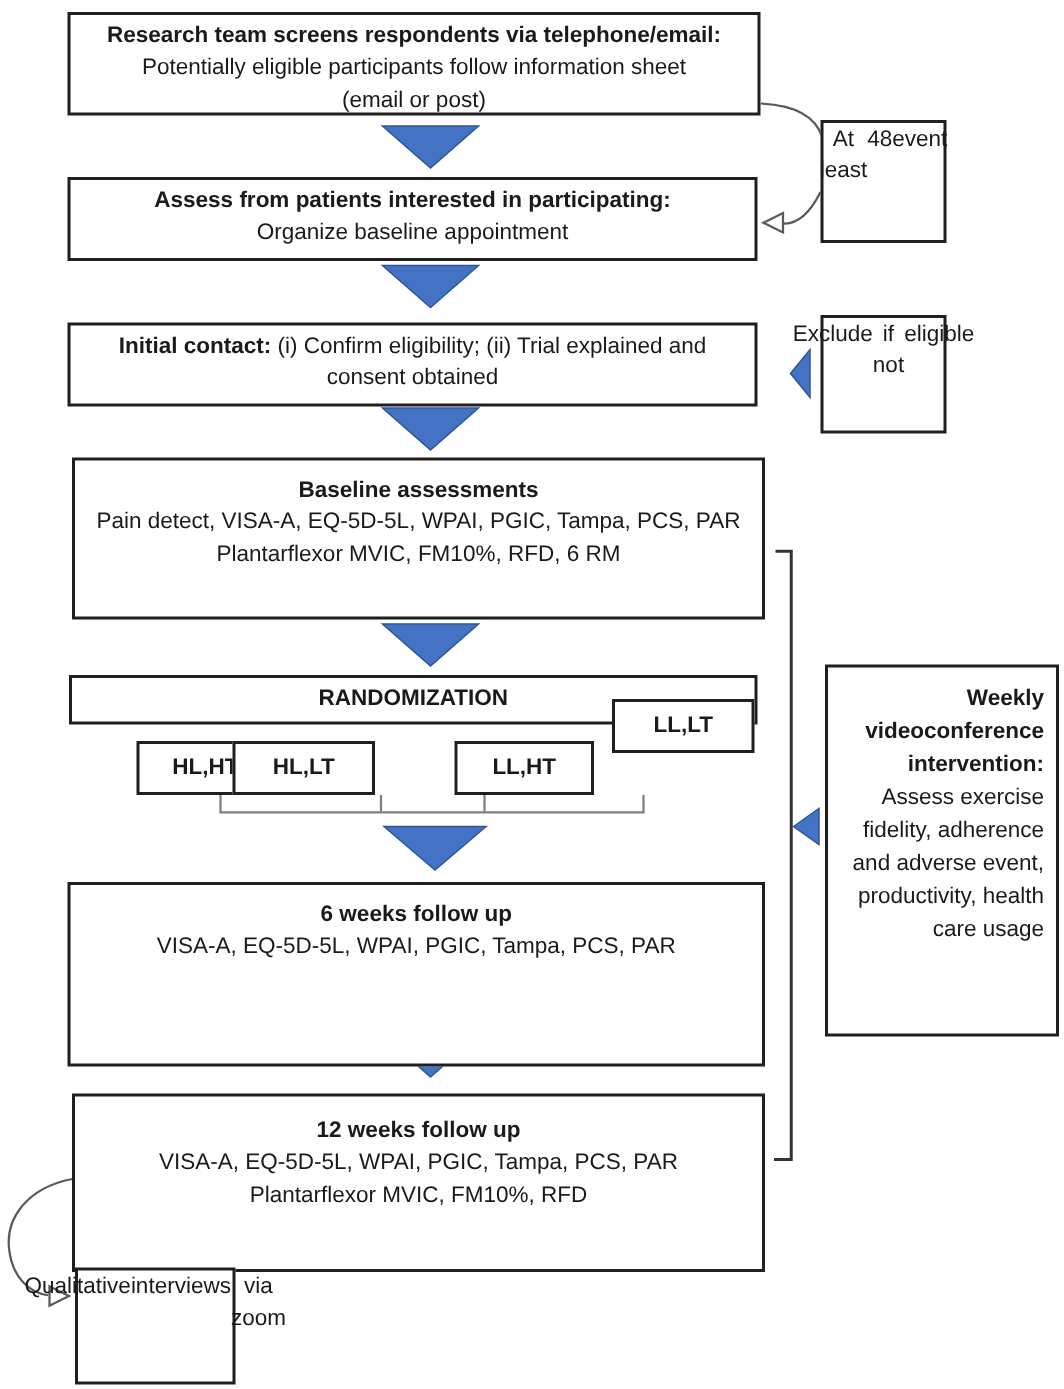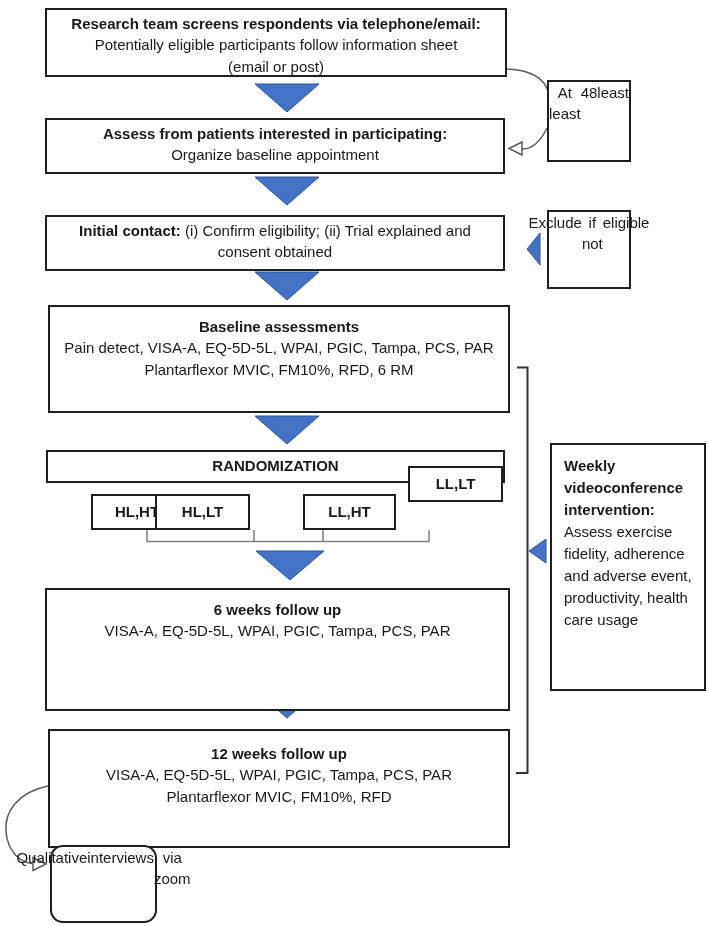--- a/index.html
+++ b/index.html
@@ -47,21 +47,21 @@
     display:flex;
     align-items:center;
     justify-content:center;
   }
   #connector-layer{
     position:absolute;
     left:0;top:0;width:709px;height:926px;
     pointer-events:none;
   }
   .weekly-box{
-    text-align:left;
+    text-align:right;
     padding:10px 8px 0 12px;
     line-height:1.47;
   }
   .weekly-box .title{display:block;}
 </style>
 </head>
 <body>
 
 <div id="canvas">
 
@@ -94,21 +94,21 @@
 
   <div class="box" style="left:45px;top:8px;width:462px;height:69px;padding-top:3px;">
     <div class="title">Research team screens respondents via telephone/email:</div>
     <div>Potentially eligible participants follow information sheet</div>
     <div>(email or post)</div>
   </div>
 
   <div class="side-note" style="left:547px;top:80px;width:84px;height:82px;">
     <div>At least</div>
     <div>48</div>
-    <div>least</div>
+    <div>event</div>
   </div>
 
   <div class="box" style="left:45px;top:118px;width:460px;height:56px;padding-top:3px;">
     <div class="title">Assess from patients interested in participating:</div>
     <div>Organize baseline appointment</div>
   </div>
 
   <div class="box" style="left:45px;top:215px;width:460px;height:56px;padding:3px 10px 0 10px;">
     <span class="title">Initial contact:</span>
     <span>(i) Confirm eligibility; (ii) Trial explained and consent obtained</span>
@@ -152,19 +152,19 @@
     <div class="title">6 weeks follow up</div>
     <div>VISA-A, EQ-5D-5L, WPAI, PGIC, Tampa, PCS, PAR</div>
   </div>
 
   <div class="box" style="left:48px;top:729px;width:462px;height:119px;padding-top:12px;">
     <div class="title">12 weeks follow up</div>
     <div>VISA-A, EQ-5D-5L, WPAI, PGIC, Tampa, PCS, PAR</div>
     <div>Plantarflexor MVIC, FM10%, RFD</div>
   </div>
 
-  <div class="side-note" style="left:50px;top:845px;width:107px;height:78px;border-radius:13px;">
+  <div class="side-note" style="left:50px;top:845px;width:107px;height:78px;">
     <div>Qualitative</div>
     <div>interviews</div>
     <div>via zoom</div>
   </div>
 
 </div>
 
 </body></html>

